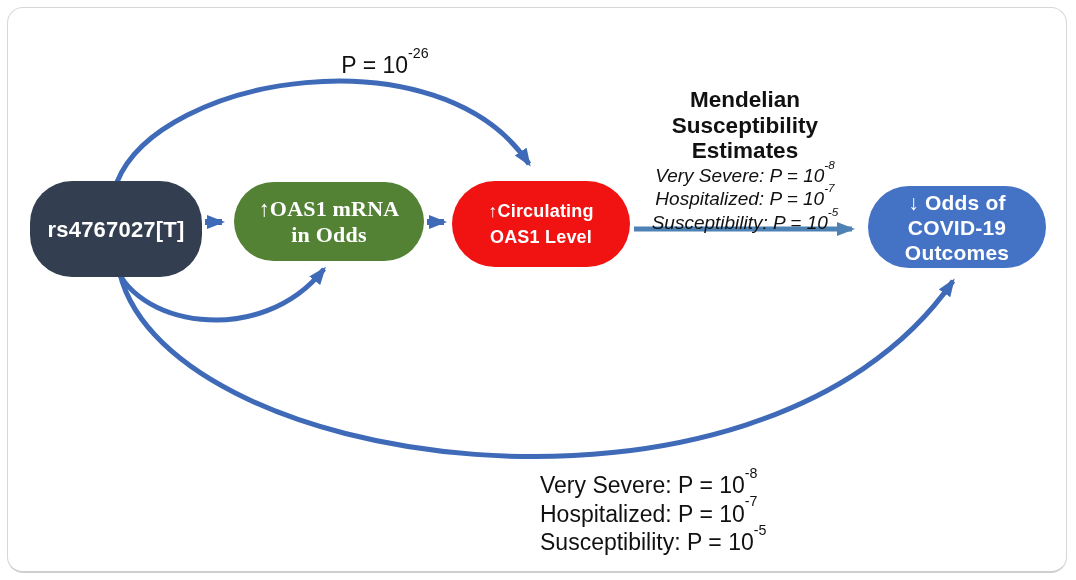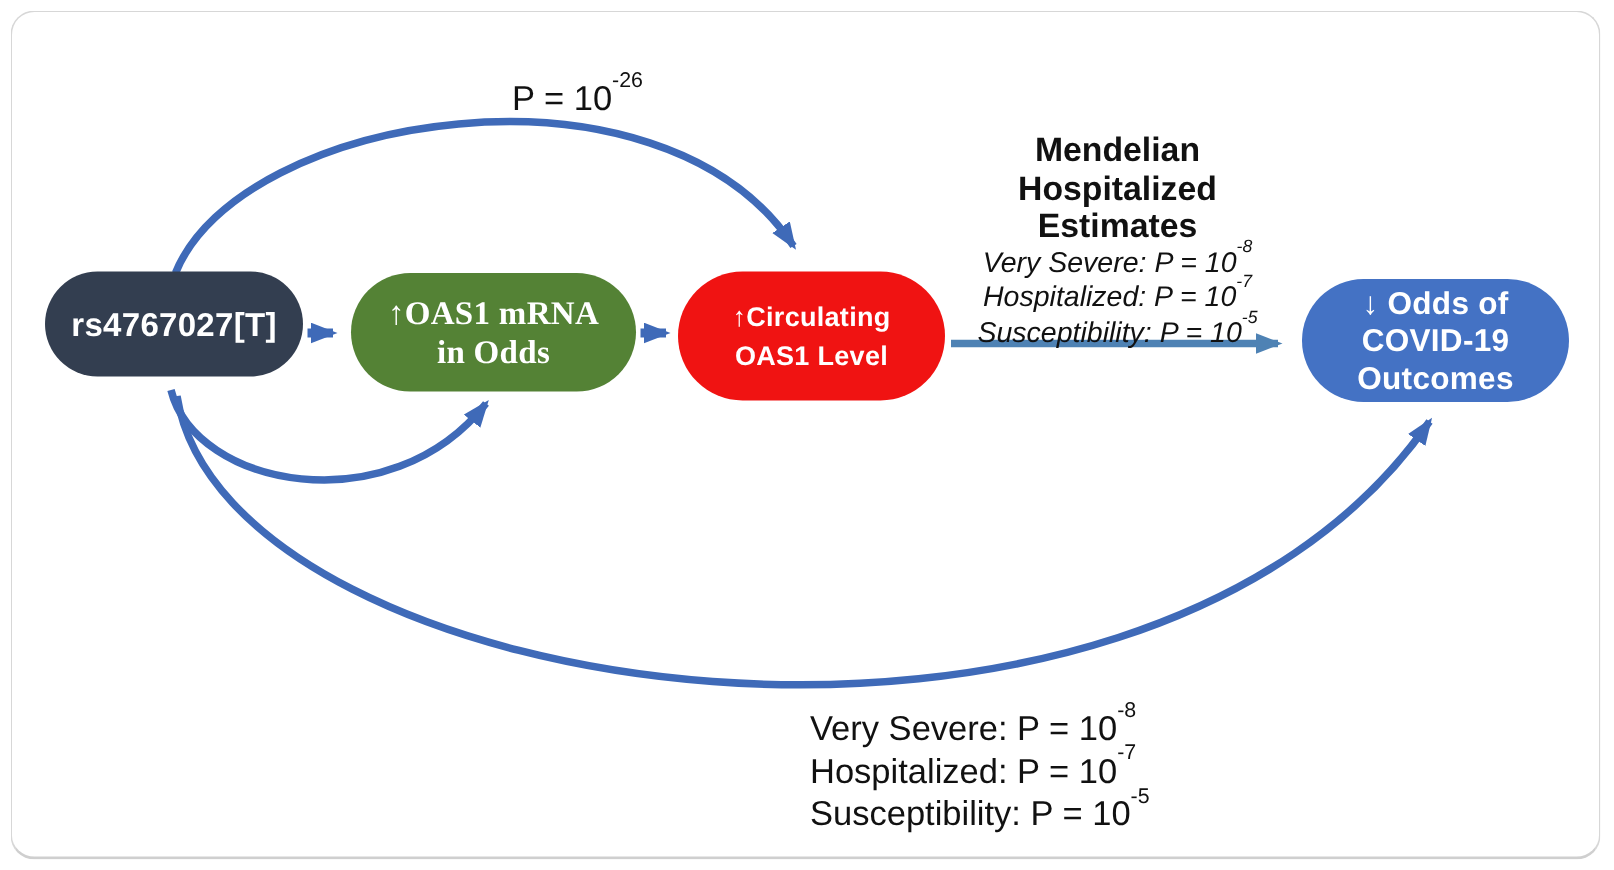--- a/index.html
+++ b/index.html
@@ -19,21 +19,21 @@
   }
   svg.arrows { position: absolute; left: 0; top: 0; z-index: 1; }
   .node {
     position: absolute; z-index: 2;
     display: flex; flex-direction: column;
     align-items: center; justify-content: center;
     color: #ffffff; font-weight: bold; text-align: center;
     letter-spacing: 0.2px;
   }
   .node span { display: block; }
-  .node-snp     { left: 30px;  top: 181px; width: 172px; height: 70px; border-radius: 42px; font-size: 22px; line-height: 25px; }
+  .node-snp     { left: 30px;  top: 181px; width: 172px; height: 96px; border-radius: 42px; font-size: 22px; line-height: 25px; }
   .node-mrna    { left: 234px; top: 182px; width: 190px; height: 79px; border-radius: 40px; font-size: 22px; line-height: 26px; }
   .node-protein { left: 452px; top: 181px; width: 178px; height: 86px; border-radius: 43px; font-size: 18px; line-height: 26px; }
   .node-outcome { left: 868px; top: 186px; width: 178px; height: 82px; border-radius: 41px; font-size: 21px; line-height: 25px; }
   .edge-label {
     position: absolute; z-index: 3; color: #111111;
     font-size: 23px; font-weight: normal; white-space: nowrap;
   }
   .edge-label sup, .est-line sup, .mr-line sup {
     font-size: 0.62em; position: relative; top: -0.45em; line-height: 0;
   }
@@ -100,21 +100,21 @@
     <span>Outcomes</span>
   </div>
 
   <div class="edge-label label-top">
     <span>P = 10</span><sup>-26</sup>
   </div>
 
 
   <div class="mr-block">
     <div class="mr-title">Mendelian</div>
-    <div class="mr-title">Hospitalized</div>
+    <div class="mr-title">Susceptibility</div>
     <div class="mr-title">Estimates</div>
     <div class="mr-line">
       <span>Very Severe: P = 10</span><sup>-8</sup>
     </div>
     <div class="mr-line">
       <span>Hospitalized: P = 10</span><sup>-7</sup>
     </div>
     <div class="mr-line">
       <span>Susceptibility: P = 10</span><sup>-5</sup>
     </div>

